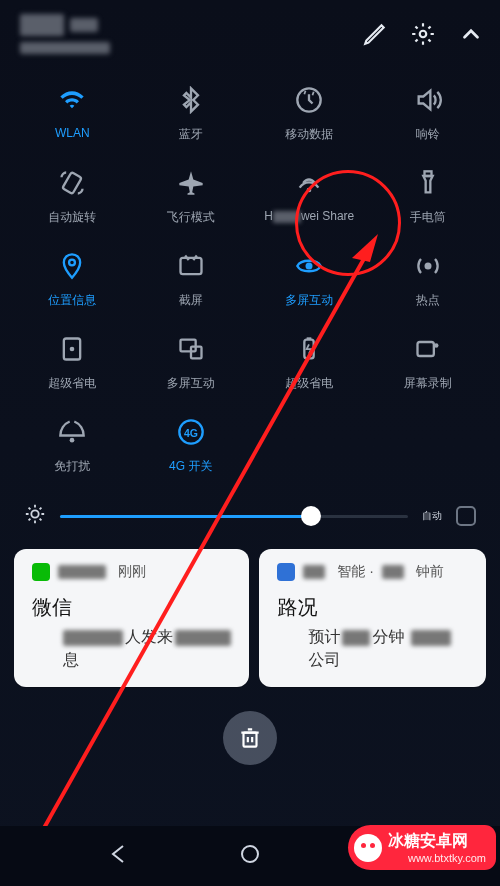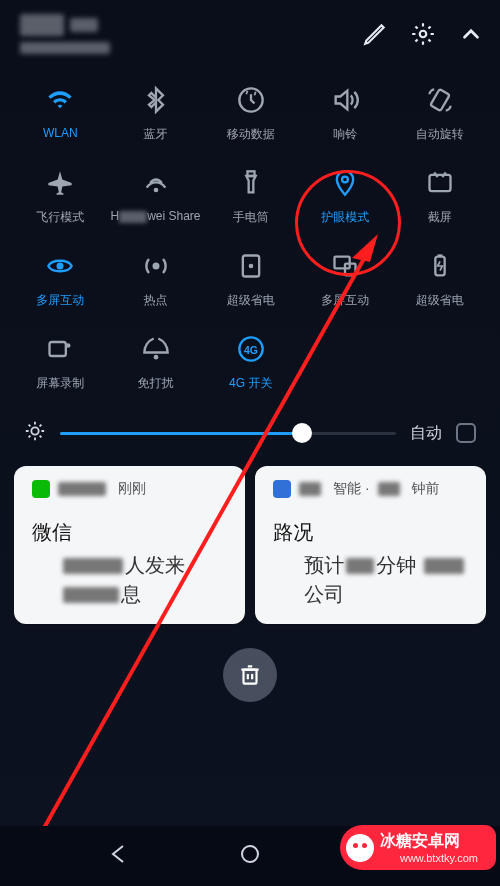--- a/index.html
+++ b/index.html
@@ -16,21 +16,21 @@
   
   .header { display: flex; align-items: center; padding: 14px 16px 6px 20px; }
   .header-left { flex: 1; }
   .header-info { display: flex; flex-direction: column; gap: 2px; }
   .blur-box { background: #5a5f6a; filter: blur(2.5px); border-radius: 2px; }
   .header-icons { display: flex; align-items: center; gap: 22px; color: #e6ebf2; }
   .hi-icon { width: 26px; height: 26px; display: flex; align-items: center; justify-content: center; }
 
   
   .qs-grid {
-    display: grid; grid-template-columns: repeat(5, 1fr);
+    display: grid; grid-template-columns: repeat(4, 1fr);
     padding: 24px 16px 8px; row-gap: 24px; column-gap: 6px;
   }
   .qs-tile {
     display: flex; flex-direction: column; align-items: center;
     gap: 10px; color: #9ea6b2; position: relative;
   }
   .qs-tile.active { color: #1e9eff; }
   .qs-icon {
     width: 32px; height: 32px; display: flex;
     align-items: center; justify-content: center;
@@ -58,39 +58,39 @@
     position: relative;
   }
   .slider-fill {
     position: absolute; left: 0; top: 0; height: 100%;
     background: #1e9eff; border-radius: 2px;
   }
   .slider-thumb {
     position: absolute; top: 50%; transform: translate(-50%,-50%);
     width: 20px; height: 20px; background: #fff; border-radius: 50%;
   }
-  .auto-label { font-size: 16px; color: #d0d6e0; }
+  .auto-label { font-size: 10px; color: #d0d6e0; }
   .auto-check {
     width: 20px; height: 20px; border: 2px solid #6d7684;
     border-radius: 5px;
   }
 
   
   .notif-area { padding: 6px 14px 0; display: flex; flex-direction: row; gap: 10px; }
   .notif-card {
     background: #f5f6f8; border-radius: 12px;
     padding: 14px 18px 16px; color: #222;
     box-shadow: 0 1px 0 rgba(0,0,0,.2);
   }
   .notif-head { display: flex; align-items: center; gap: 8px; font-size: 14px; color: #555; }
   .app-icon { width: 18px; height: 18px; border-radius: 4px; display:flex; align-items:center; justify-content:center; }
   .bg-green { background: #09bb07; }
   .bg-blue { background: #2f71d6; }
-  .notif-title { font-size: 20px; margin-top: 21px; color: #111; }
-  .notif-body { font-size: 20px; margin-top: 6px; color: #333; display: flex; align-items: center; flex-wrap: wrap; gap: 2px; padding-left: 31px; }
+  .notif-title { font-size: 20px; margin-top: 13px; color: #111; }
+  .notif-body { font-size: 16px; margin-top: 6px; color: #333; display: flex; align-items: center; flex-wrap: wrap; gap: 2px; padding-left: 31px; }
   .inline-blur-dark {
     display: inline-block; background: #777;
     filter: blur(2.2px); border-radius: 2px;
   }
 
   .clear-btn {
     margin: 24px auto 0; width: 54px; height: 54px;
     border-radius: 50%; background: rgba(120,130,145,.55);
     display: flex; align-items: center; justify-content: center;
     color: #fff;
@@ -109,21 +109,21 @@
   .red-arrow {
     position: absolute; left: 0; bottom: 0; width: 500px; height: 886px;
     pointer-events: none;
   }
 
   
   .watermark {
     position: absolute; right: 4px; bottom: 16px;
     display: flex; align-items: center; gap: 6px;
     background: #ff263d; color: #fff; font-size: 16px;
-    padding: 6px 18px 6px 6px; border-radius: 24px 12px 12px 24px;
+    padding: 6px 10px 6px 6px; border-radius: 24px 12px 12px 24px;
   }
   .wm-face {
     width: 28px; height: 28px; background: #fff; border-radius: 50%;
     position: relative;
   }
   .wm-face::before, .wm-face::after {
     content: ""; position: absolute; width: 5px; height: 5px; background: #ff263d;
     border-radius: 50%; top: 9px;
   }
   .wm-face::before { left: 7px; }
@@ -334,21 +334,21 @@
           </svg>
         </span>
         <span class="qs-label">手电筒</span>
       </div>
       <div class="qs-tile active">
         <span class="qs-icon">
           <svg viewBox="0 0 24 24">
             <use href="#ic-location"></use>
           </svg>
         </span>
-        <span class="qs-label">护眼模式</span>
+        <span class="qs-label">位置信息</span>
       </div>
       <div class="qs-tile">
         <span class="qs-icon">
           <svg viewBox="0 0 24 24">
             <use href="#ic-screenshot"></use>
           </svg>
         </span>
         <span class="qs-label">截屏</span>
       </div>
       <div class="qs-tile active">

